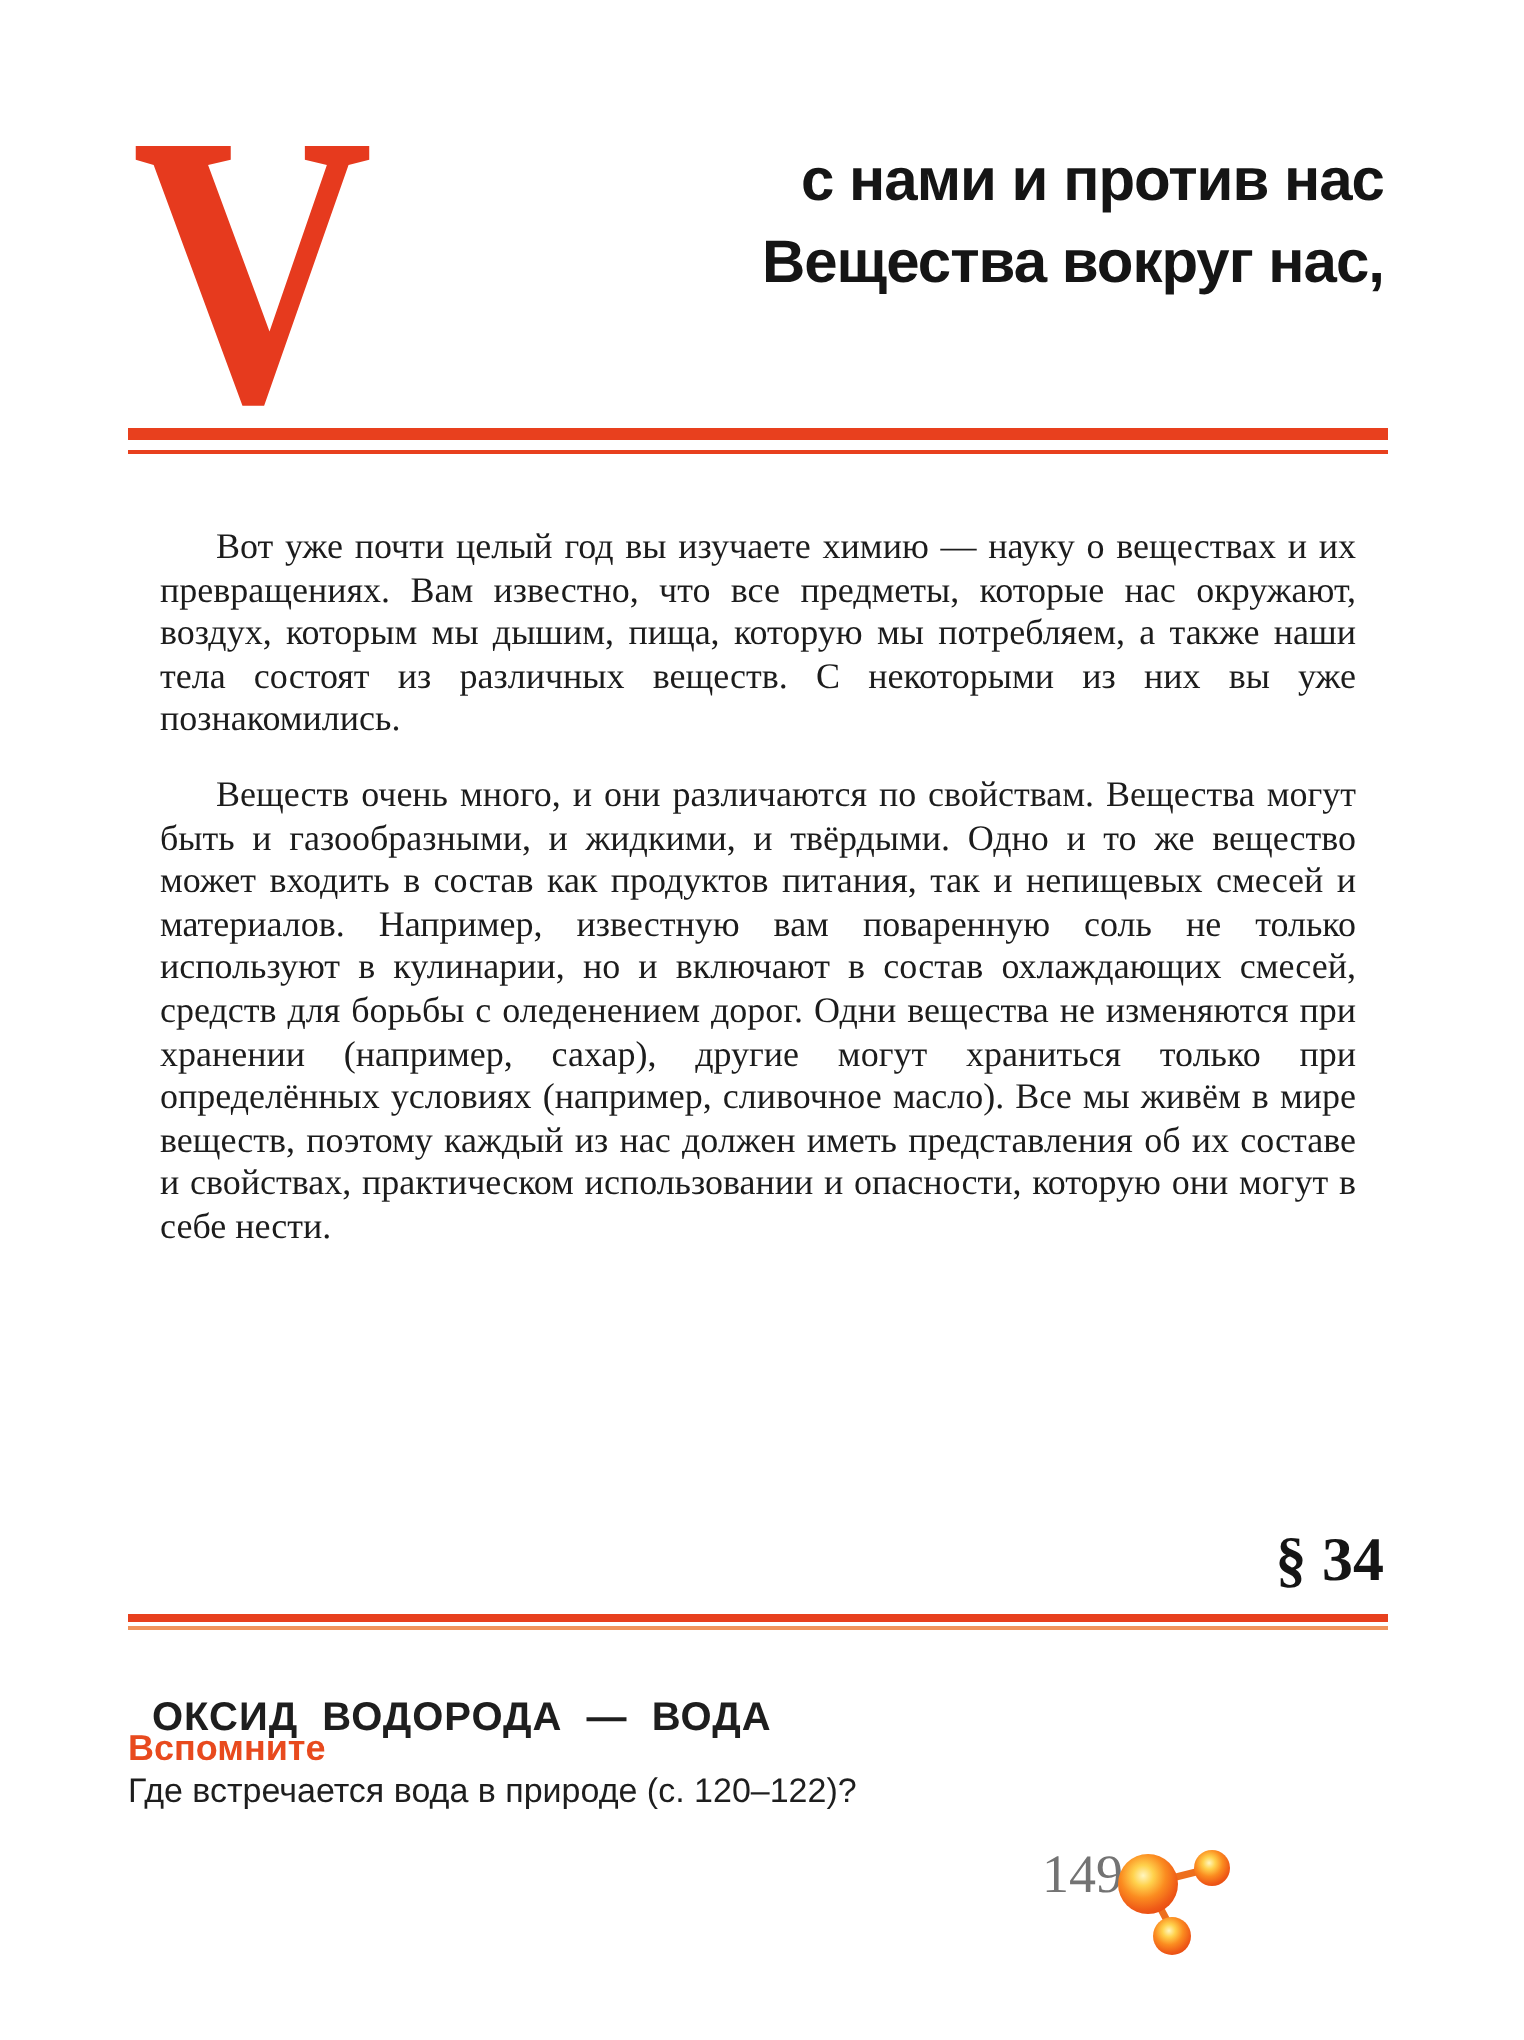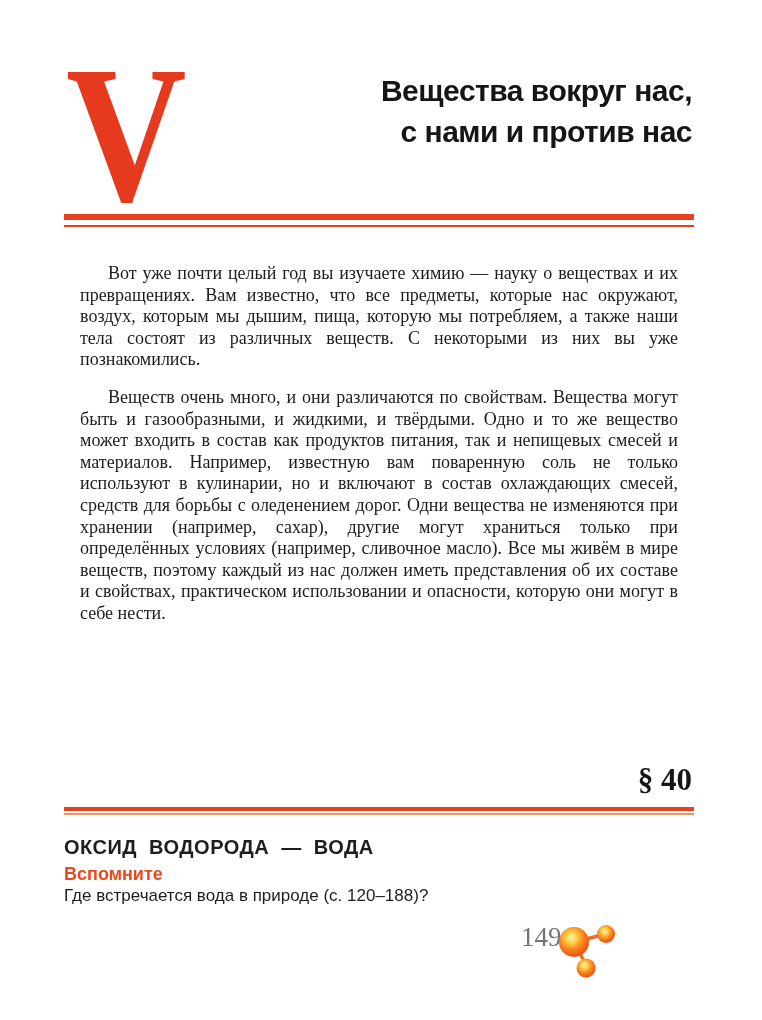--- a/index.html
+++ b/index.html
@@ -29,21 +29,21 @@
     position:absolute; left:64px; top:247px; width:630px;
     font-size:18px; line-height:21.6px; text-align:justify; color:#1c1c1c;
   }
   .body-text p { margin:16px; text-indent:28px; }
   .section-number {
     position:absolute; right:70px; top:763px;
     font-family:"Liberation Serif", serif; font-weight:bold;
     font-size:31px; line-height:34px; color:#151515;
   }
   .section-heading {
-    position:absolute; left:64px; top:836px; margin:0;
+    position:absolute; left:64px; top:836px; margin:12px;
     font-family:"Liberation Sans", sans-serif; font-weight:bold;
     font-size:20px; line-height:22px; letter-spacing:0.5px;
     word-spacing:6px; color:#1e1e1e;
   }
   .recall-label {
     position:absolute; left:64px; top:864px;
     font-family:"Liberation Sans", sans-serif; font-weight:bold;
     font-size:18px; line-height:20px; color:#e84a1e;
   }
   .recall-question {
@@ -59,42 +59,42 @@
   .molecule { position:absolute; left:548px; top:903px; }
 </style>
 </head>
 <body>
 
 <div class="page">
 
   <div class="chapter-numeral">V</div>
 
   <h1 class="chapter-title">
+    <span>с нами и против нас</span>
     <span>Вещества вокруг нас,</span>
-    <span>с нами и против нас</span>
   </h1>
 
   <div class="rule rule1a"></div>
   <div class="rule rule1b"></div>
 
   <div class="body-text">
     <p>Вот уже почти целый год вы изучаете химию — науку о веществах и их превращениях. Вам известно, что все предметы, которые нас окружают, воздух, которым мы дышим, пища, которую мы потребляем, а также наши тела состоят из различных веществ. С некоторыми из них вы уже познакомились.</p>
     <p>Веществ очень много, и они различаются по свойствам. Вещества могут быть и газообразными, и жидкими, и твёрдыми. Одно и то же вещество может входить в состав как продуктов питания, так и непищевых смесей и материалов. Например, известную вам поваренную соль не только используют в кулинарии, но и включают в состав охлаждающих смесей, средств для борьбы с оледенением дорог. Одни вещества не изменяются при хранении (например, сахар), другие могут храниться только при определённых условиях (например, сливочное масло). Все мы живём в мире веществ, поэтому каждый из нас должен иметь представления об их составе и свойствах, практическом использовании и опасности, которую они могут в себе нести.</p>
   </div>
 
-  <div class="section-number">§ 40</div>
+  <div class="section-number">§ 34</div>
 
   <div class="rule rule2a"></div>
   <div class="rule rule2b"></div>
 
   <h2 class="section-heading">ОКСИД ВОДОРОДА — ВОДА</h2>
 
   <div class="recall-label">Вспомните</div>
 
-  <div class="recall-question">Где встречается вода в природе (с. 120–188)?</div>
+  <div class="recall-question">Где встречается вода в природе (с. 120–122)?</div>
 
   <span class="page-number">149</span>
 
   <svg class="molecule" width="82" height="88" viewBox="0 0 82 88">
     <defs>
       <radialGradient id="sphereGrad" cx="42%" cy="36%" r="68%">
         <stop offset="0%" stop-color="#fff6c0"></stop>
         <stop offset="25%" stop-color="#ffd24d"></stop>
         <stop offset="55%" stop-color="#fb8c20"></stop>
         <stop offset="85%" stop-color="#ef5a17"></stop>

